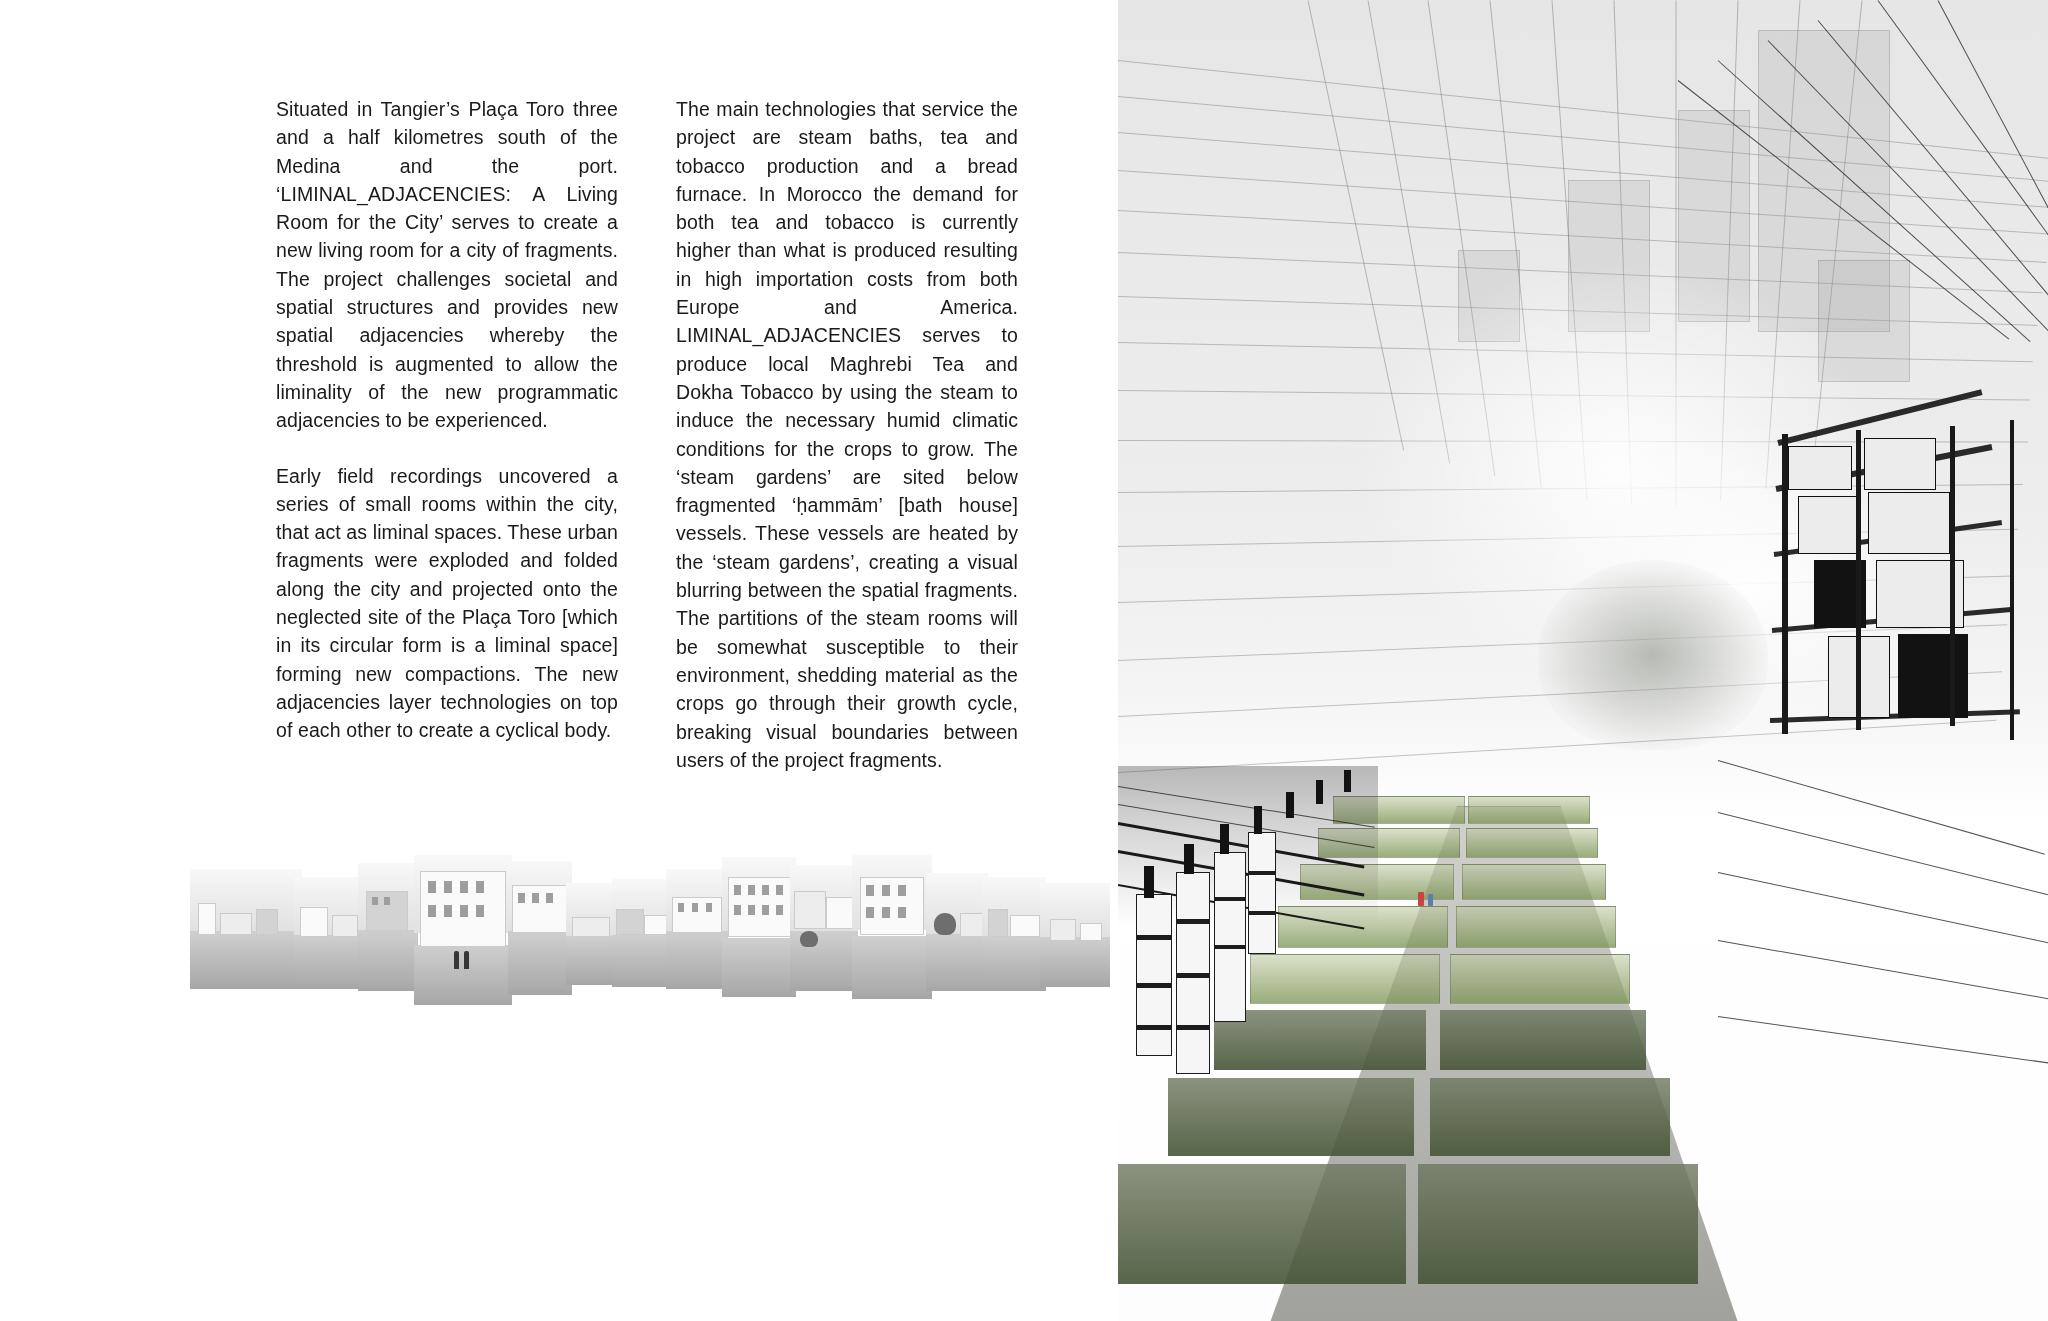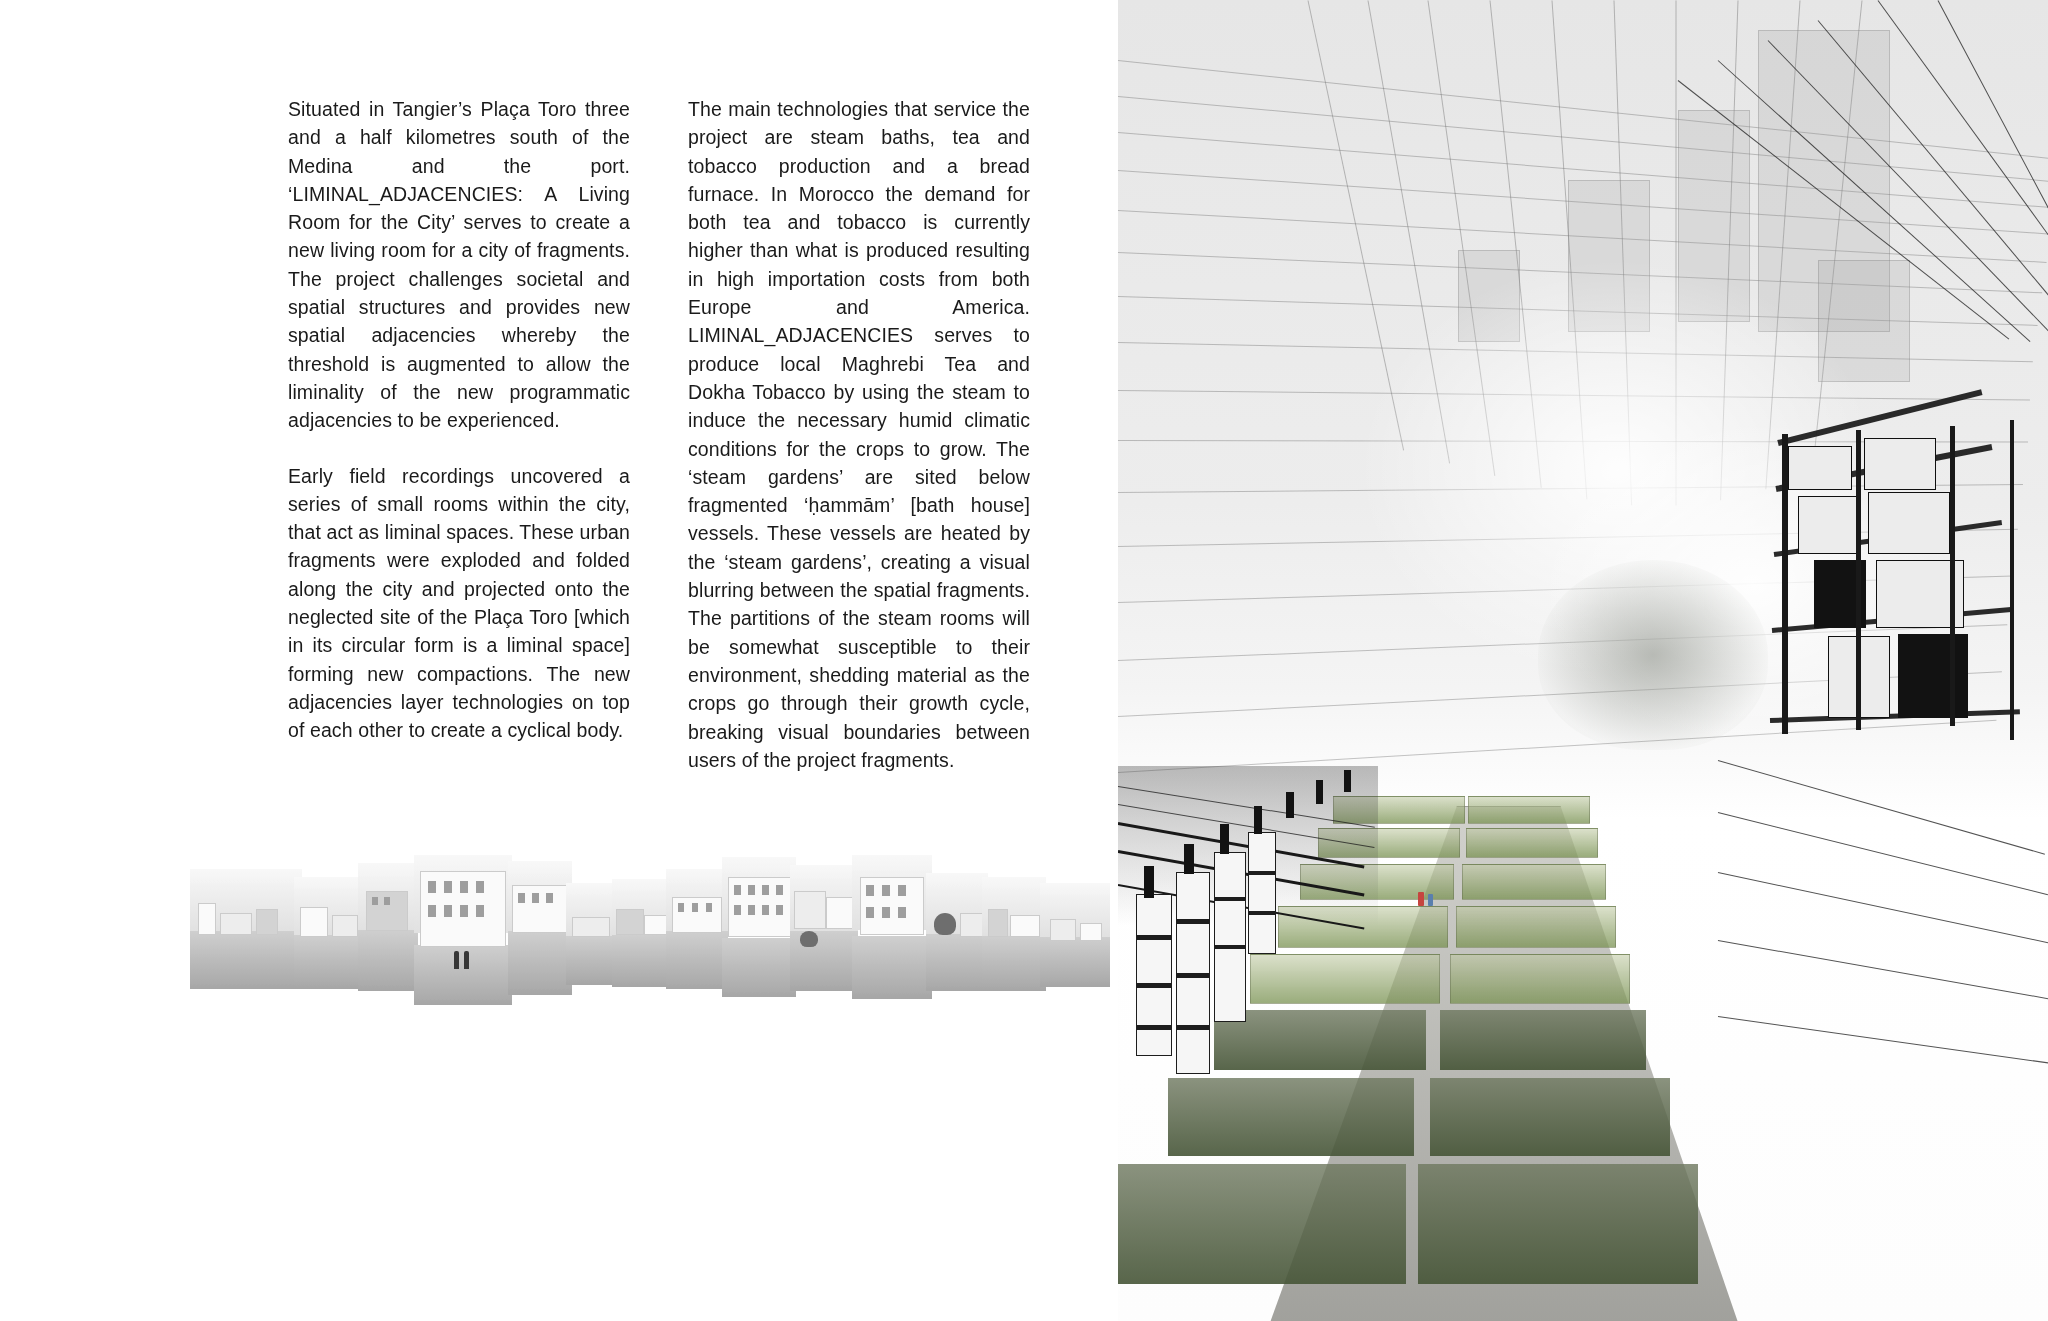--- a/index.html
+++ b/index.html
@@ -16,21 +16,21 @@
   }
   .page {
     position: absolute;
     inset: 0;
     background: #ffffff;
   }
 
   
   .text-area {
     position: absolute;
-    left: 288px;
+    left: 276px;
     top: 95px;
     width: 742px;
   }
   .columns {
     display: flex;
     gap: 58px;
   }
   .col {
     width: 342px;
   }

